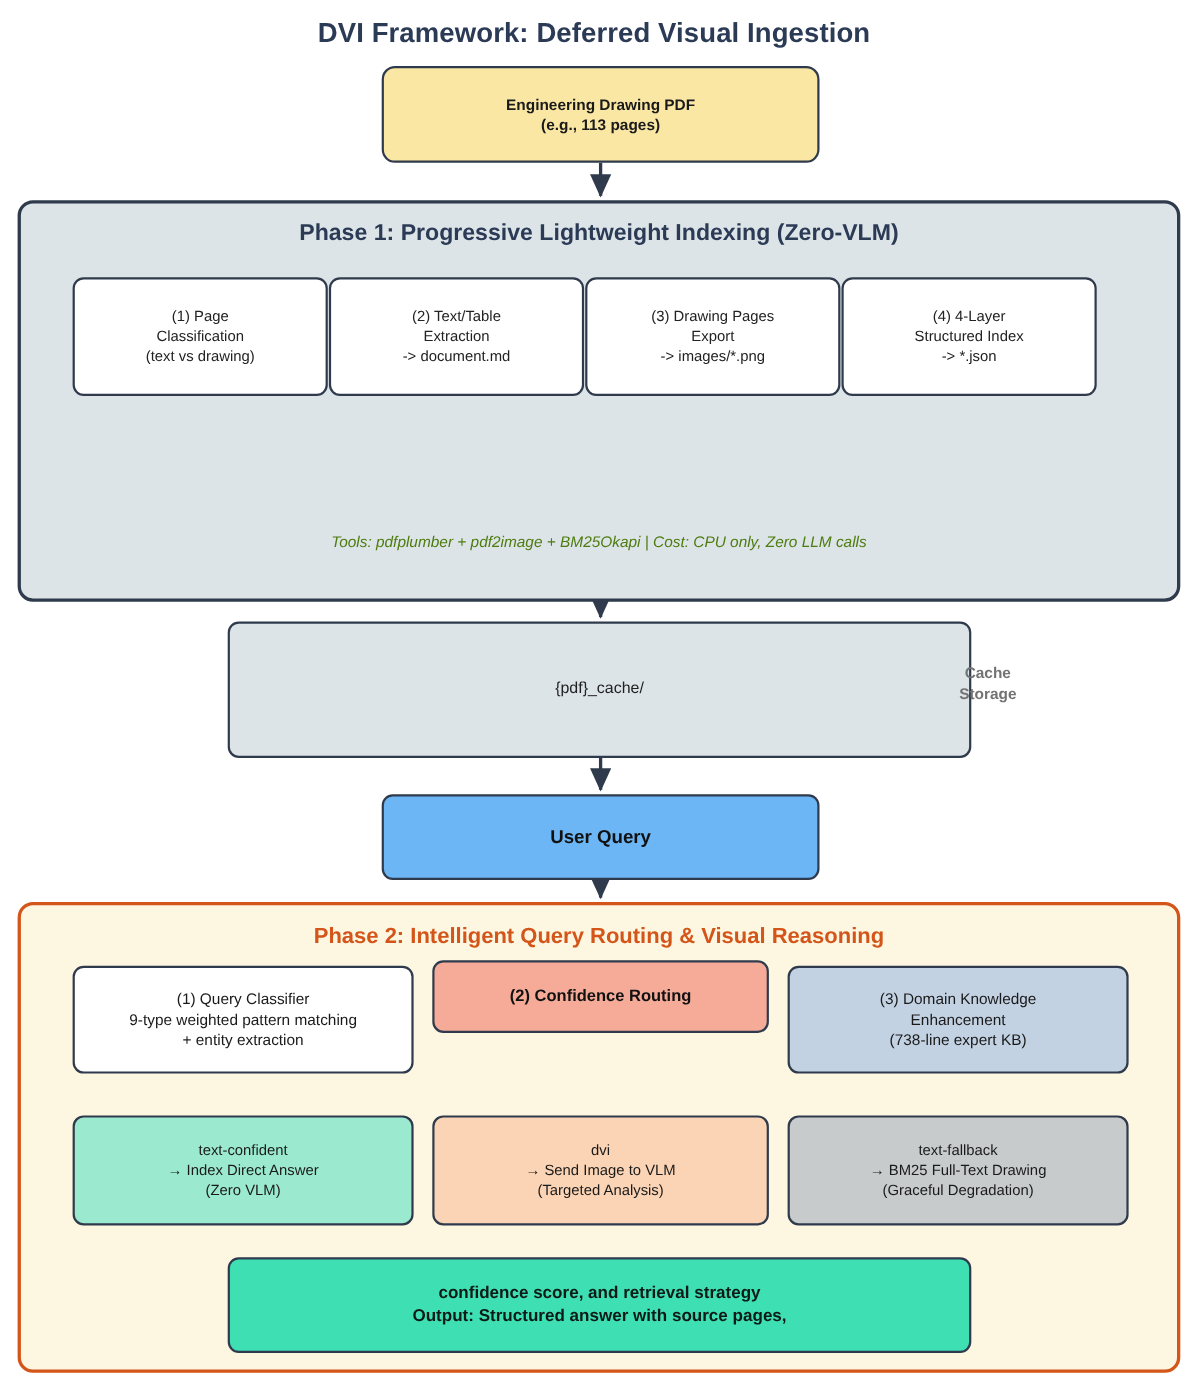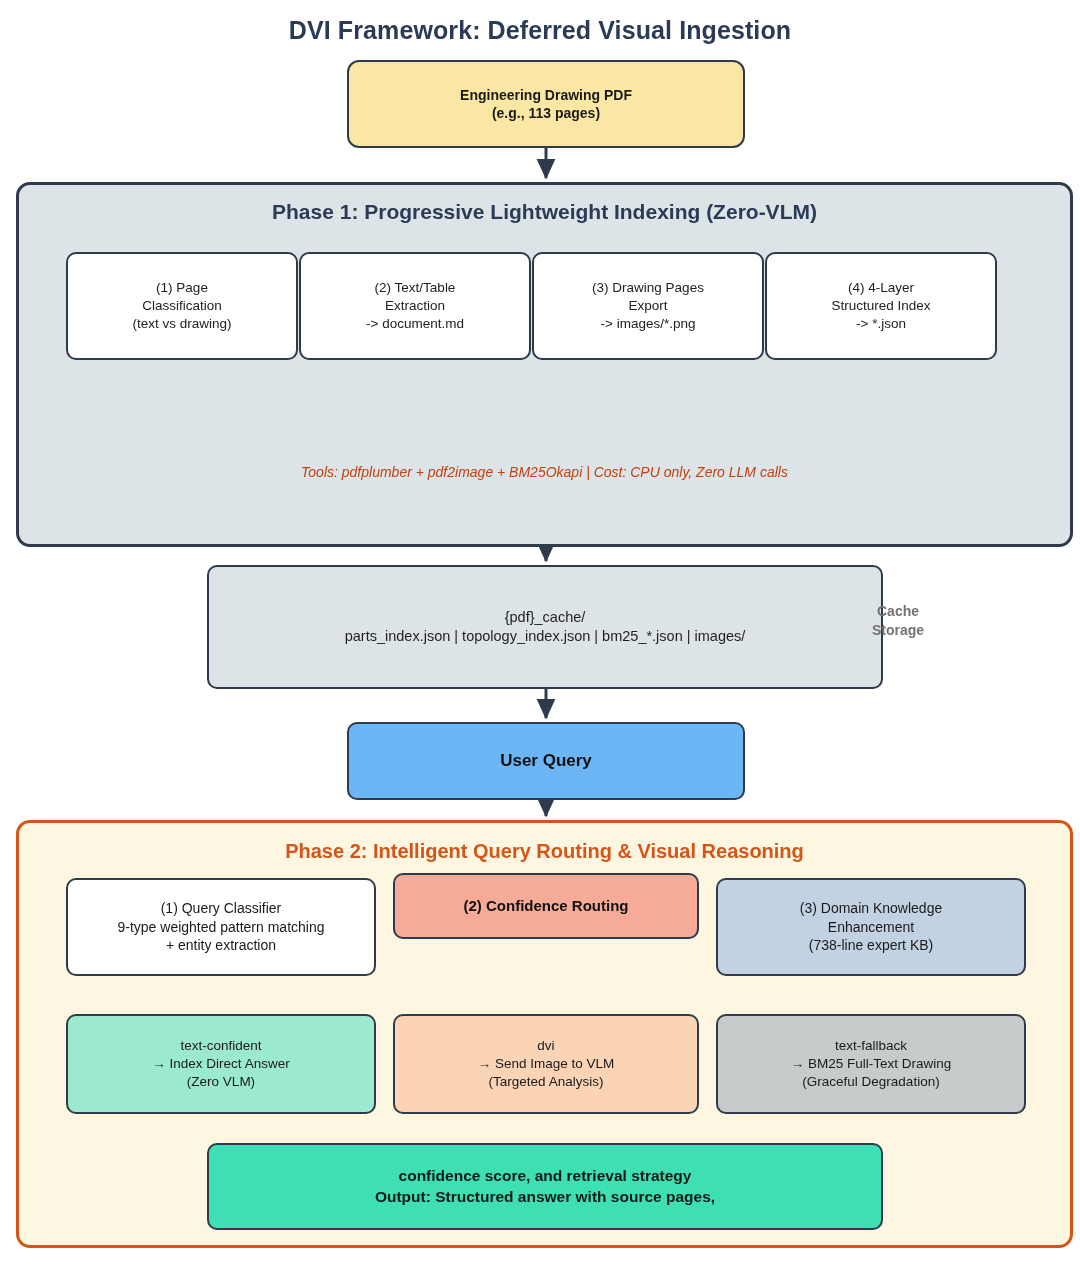--- a/index.html
+++ b/index.html
@@ -75,25 +75,25 @@
     background: #ffffff;
     font-size: 13.5px;
     color: #222;
   }
   #p1-step-1 { left: 66px;  width: 232px; }
   #p1-step-2 { left: 299px; width: 232px; }
   #p1-step-3 { left: 532px; width: 232px; }
   #p1-step-4 { left: 765px; width: 232px; }
 
   #phase1-tools {
-    left: 16px; top: 464px; width: 1057px;
+    left: 16px; top: 484px; width: 1057px;
     text-align: center;
     font-size: 14px;
     font-style: italic;
-    color: #c2410c;
+    color: #4d7c0f;
   }
 
   #cache-box {
     left: 207px; top: 565px; width: 676px; height: 124px;
     background: #dde4e8;
     font-size: 14.5px;
     color: #1f1f1f;
   }
   #cache-side-label {
     left: 862px; top: 602px; width: 72px;
@@ -237,21 +237,20 @@
       <div>Structured Index</div>
       <div>-&gt; *.json</div>
     </div>
   </div>
 
   <div class="abs" id="phase1-tools">Tools: pdfplumber + pdf2image + BM25Okapi  |  Cost: CPU only, Zero LLM calls</div>
 
   <div class="abs node" id="cache-box">
     <div class="lines">
       <div>{pdf}_cache/</div>
-      <div>parts_index.json | topology_index.json | bm25_*.json | images/</div>
     </div>
   </div>
   <div class="abs" id="cache-side-label">
     <div>Cache</div>
     <div>Storage</div>
   </div>
 
   <div class="abs node" id="query-box">
     <div class="lines">
       <div>User Query</div>

